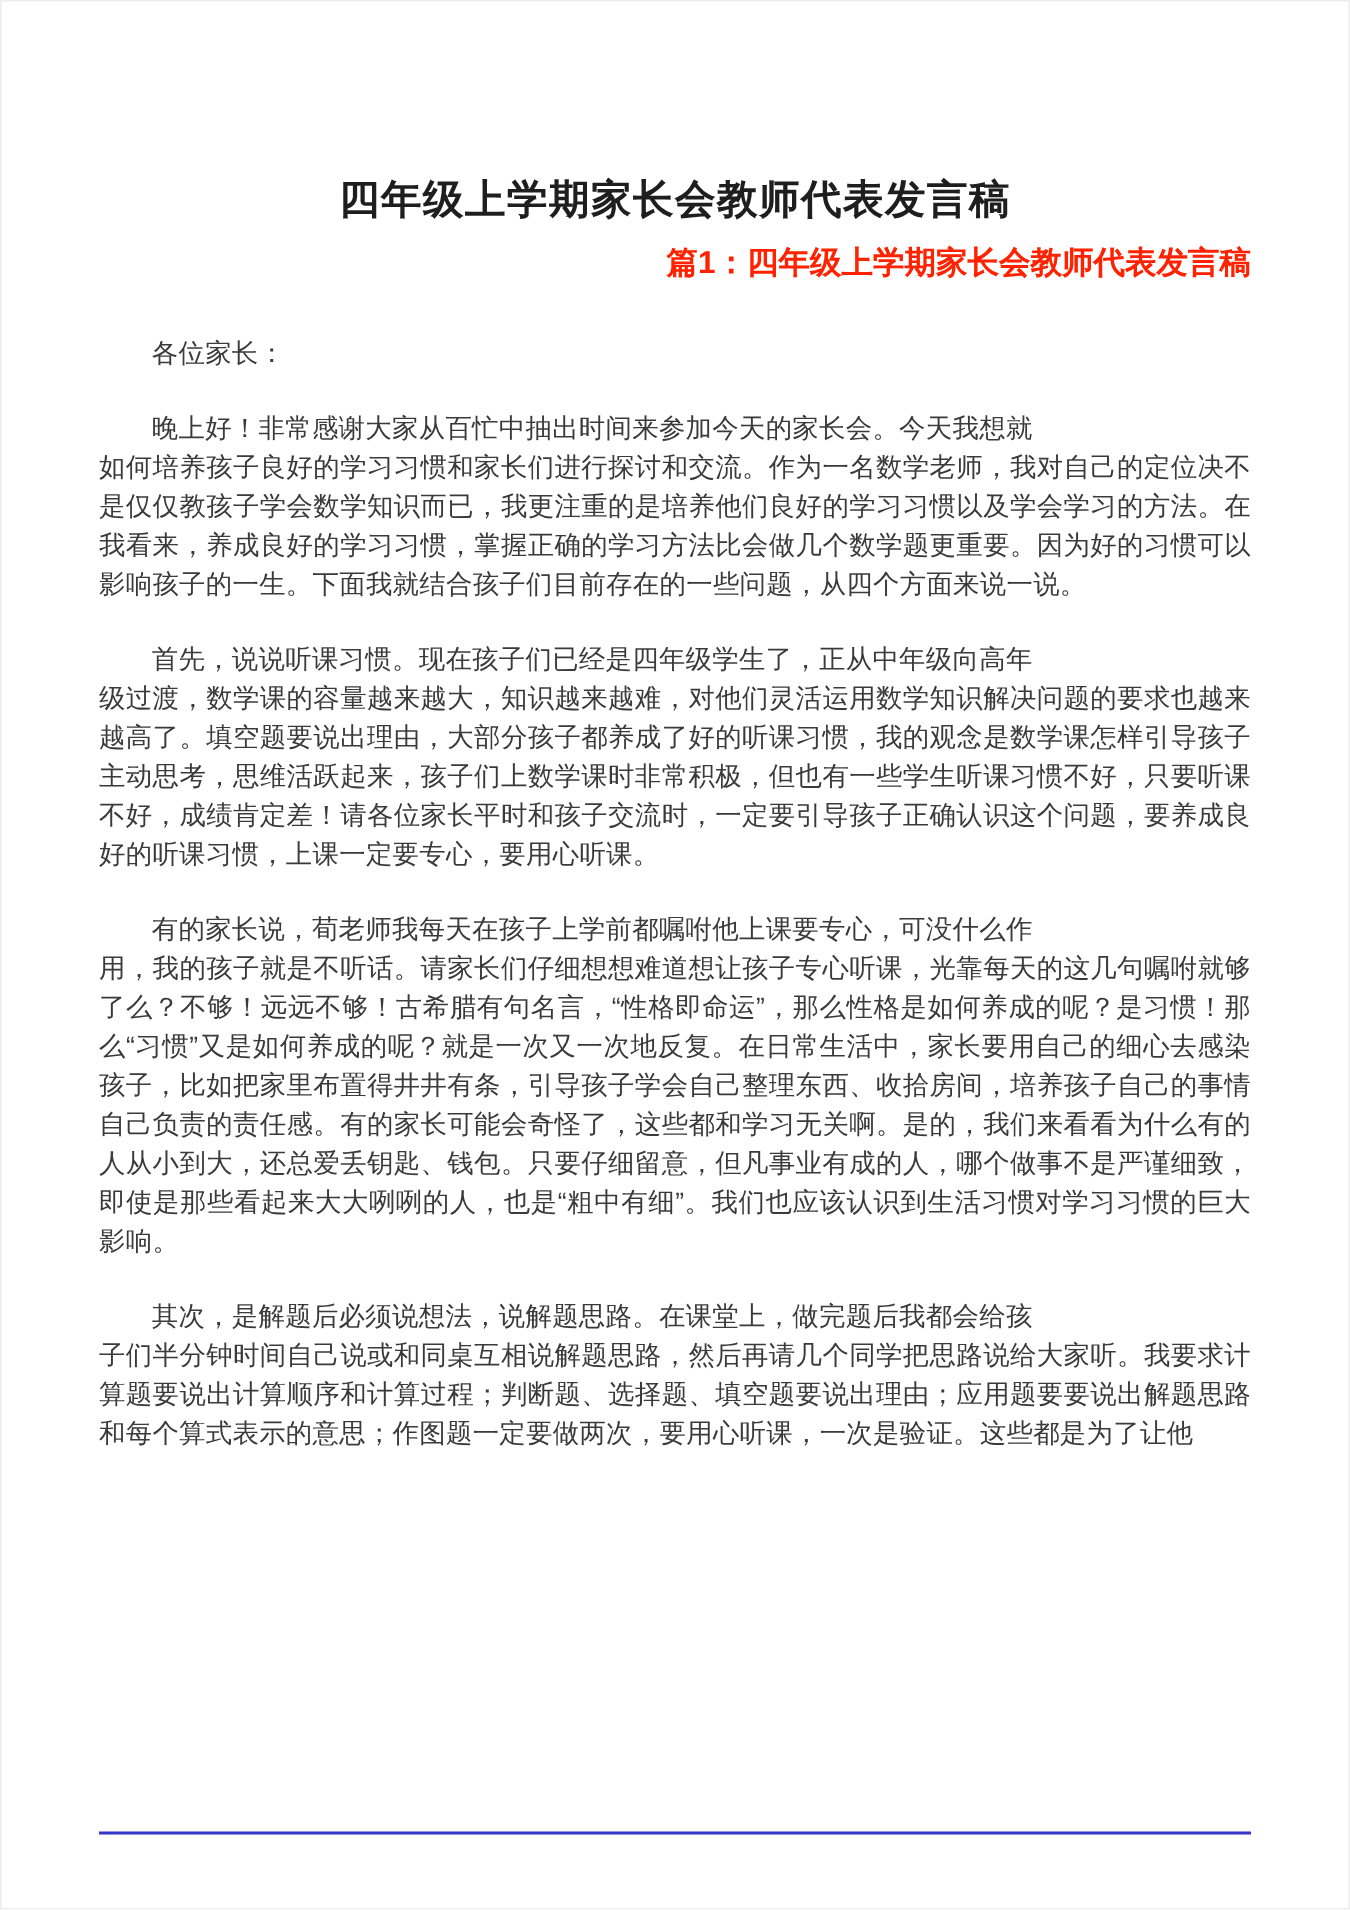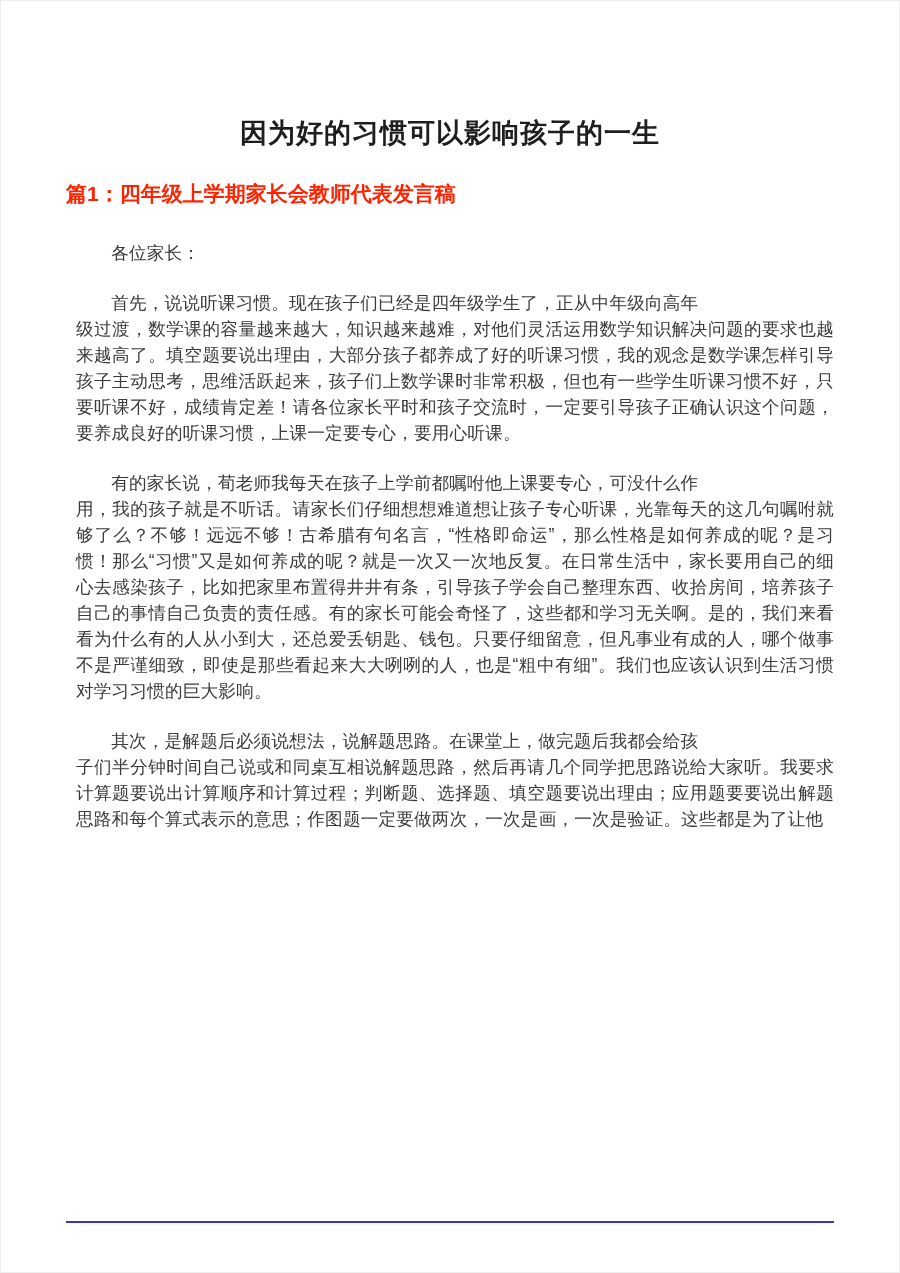--- a/index.html
+++ b/index.html
@@ -22,29 +22,29 @@
   .title {
     margin: 0;
     text-align: center;
     font-size: 27px;
     line-height: 34px;
     font-weight: bold;
     color: #1e1e1e;
     letter-spacing: 1px;
   }
   .section-heading {
-    margin: 30px 0 0 0;
+    margin: 12px 0 0 0;
     font-size: 21px;
     line-height: 28px;
     font-weight: bold;
     color: var(--heading-red, #ff2200);
+    text-align: right;
   }
   .doc-body {
     margin-top: 32px;
-    margin-left: 10px;
   }
   .para {
     margin: 0 0 24px 0;
     font-size: 17.6px;
     line-height: 26px;
     color: var(--body-text, #3a3a3a);
     text-align: justify;
     text-indent: 2em;
     white-space: pre-line;
     letter-spacing: 0.2px;
@@ -55,25 +55,27 @@
     right: 65px;
     top: 1220px;
     height: 0;
     border-top: 2px solid var(--divider-blue, #3535c8);
   }
 </style>
 </head>
 <body>
 
 <div class="page">
-  <h1 class="title">因为好的习惯可以影响孩子的一生</h1>
+  <h1 class="title">四年级上学期家长会教师代表发言稿</h1>
   <h2 class="section-heading">篇1：四年级上学期家长会教师代表发言稿</h2>
   <div class="doc-body" id="doc-body">
       <p class="para">各位家长：</p>
+      <p class="para">晚上好！非常感谢大家从百忙中抽出时间来参加今天的家长会。今天我想就
+如何培养孩子良好的学习习惯和家长们进行探讨和交流。作为一名数学老师，我对自己的定位决不是仅仅教孩子学会数学知识而已，我更注重的是培养他们良好的学习习惯以及学会学习的方法。在我看来，养成良好的学习习惯，掌握正确的学习方法比会做几个数学题更重要。因为好的习惯可以影响孩子的一生。下面我就结合孩子们目前存在的一些问题，从四个方面来说一说。</p>
       <p class="para">首先，说说听课习惯。现在孩子们已经是四年级学生了，正从中年级向高年
 级过渡，数学课的容量越来越大，知识越来越难，对他们灵活运用数学知识解决问题的要求也越来越高了。填空题要说出理由，大部分孩子都养成了好的听课习惯，我的观念是数学课怎样引导孩子主动思考，思维活跃起来，孩子们上数学课时非常积极，但也有一些学生听课习惯不好，只要听课不好，成绩肯定差！请各位家长平时和孩子交流时，一定要引导孩子正确认识这个问题，要养成良好的听课习惯，上课一定要专心，要用心听课。</p>
       <p class="para">有的家长说，荀老师我每天在孩子上学前都嘱咐他上课要专心，可没什么作
 用，我的孩子就是不听话。请家长们仔细想想难道想让孩子专心听课，光靠每天的这几句嘱咐就够了么？不够！远远不够！古希腊有句名言，“性格即命运”，那么性格是如何养成的呢？是习惯！那么“习惯”又是如何养成的呢？就是一次又一次地反复。在日常生活中，家长要用自己的细心去感染孩子，比如把家里布置得井井有条，引导孩子学会自己整理东西、收拾房间，培养孩子自己的事情自己负责的责任感。有的家长可能会奇怪了，这些都和学习无关啊。是的，我们来看看为什么有的人从小到大，还总爱丢钥匙、钱包。只要仔细留意，但凡事业有成的人，哪个做事不是严谨细致，即使是那些看起来大大咧咧的人，也是“粗中有细”。我们也应该认识到生活习惯对学习习惯的巨大影响。</p>
       <p class="para">其次，是解题后必须说想法，说解题思路。在课堂上，做完题后我都会给孩
-子们半分钟时间自己说或和同桌互相说解题思路，然后再请几个同学把思路说给大家听。我要求计算题要说出计算顺序和计算过程；判断题、选择题、填空题要说出理由；应用题要要说出解题思路和每个算式表示的意思；作图题一定要做两次，一次是画，一次是验证。这些都是为了让他</p>
+子们半分钟时间自己说或和同桌互相说解题思路，然后再请几个同学把思路说给大家听。我要求计算题要说出计算顺序和计算过程；判断题、选择题、填空题要说出理由；应用题要要说出解题思路和每个算式表示的意思；作图题一定要做两次，要用心听课，一次是验证。这些都是为了让他</p>
     </div>
   <div class="divider"></div>
 </div>
 
 </body></html>

